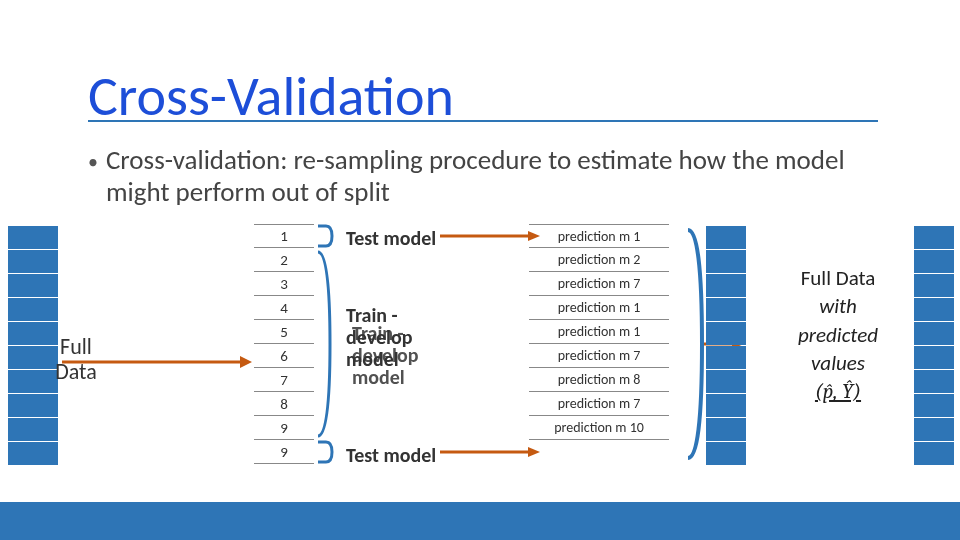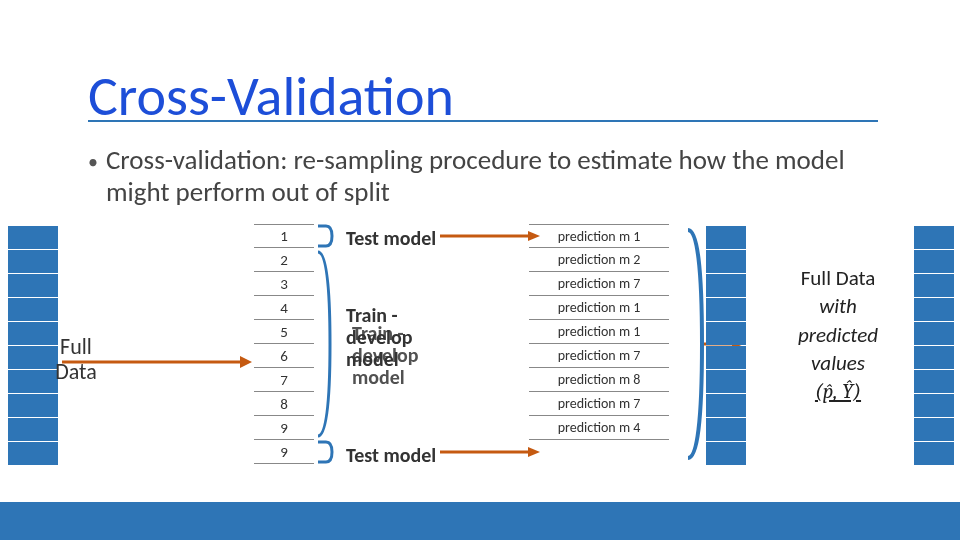--- a/index.html
+++ b/index.html
@@ -147,21 +147,21 @@
       <div class="pred-row">
           <span>prediction m 7</span>
         </div>
       <div class="pred-row">
           <span>prediction m 8</span>
         </div>
       <div class="pred-row">
           <span>prediction m 7</span>
         </div>
       <div class="pred-row">
-          <span>prediction m 4</span>
+          <span>prediction m 10</span>
         </div>
     </div>
 
     <svg class="bracket" style="left:686px; top:0;" width="24" height="240">
       <path d="M2,6 Q16,6 16,120 Q16,234 2,234" fill="none" stroke="#2e75b6" stroke-width="4"></path>
     </svg>
     <svg class="arrow" style="left:704px; top:114px;" width="40" height="12">
       <line x1="0" y1="6" x2="28" y2="6" stroke="#c55a11" stroke-width="3"></line>
       <polygon points="28,1 40,6 28,11" fill="#c55a11"></polygon>
     </svg>

